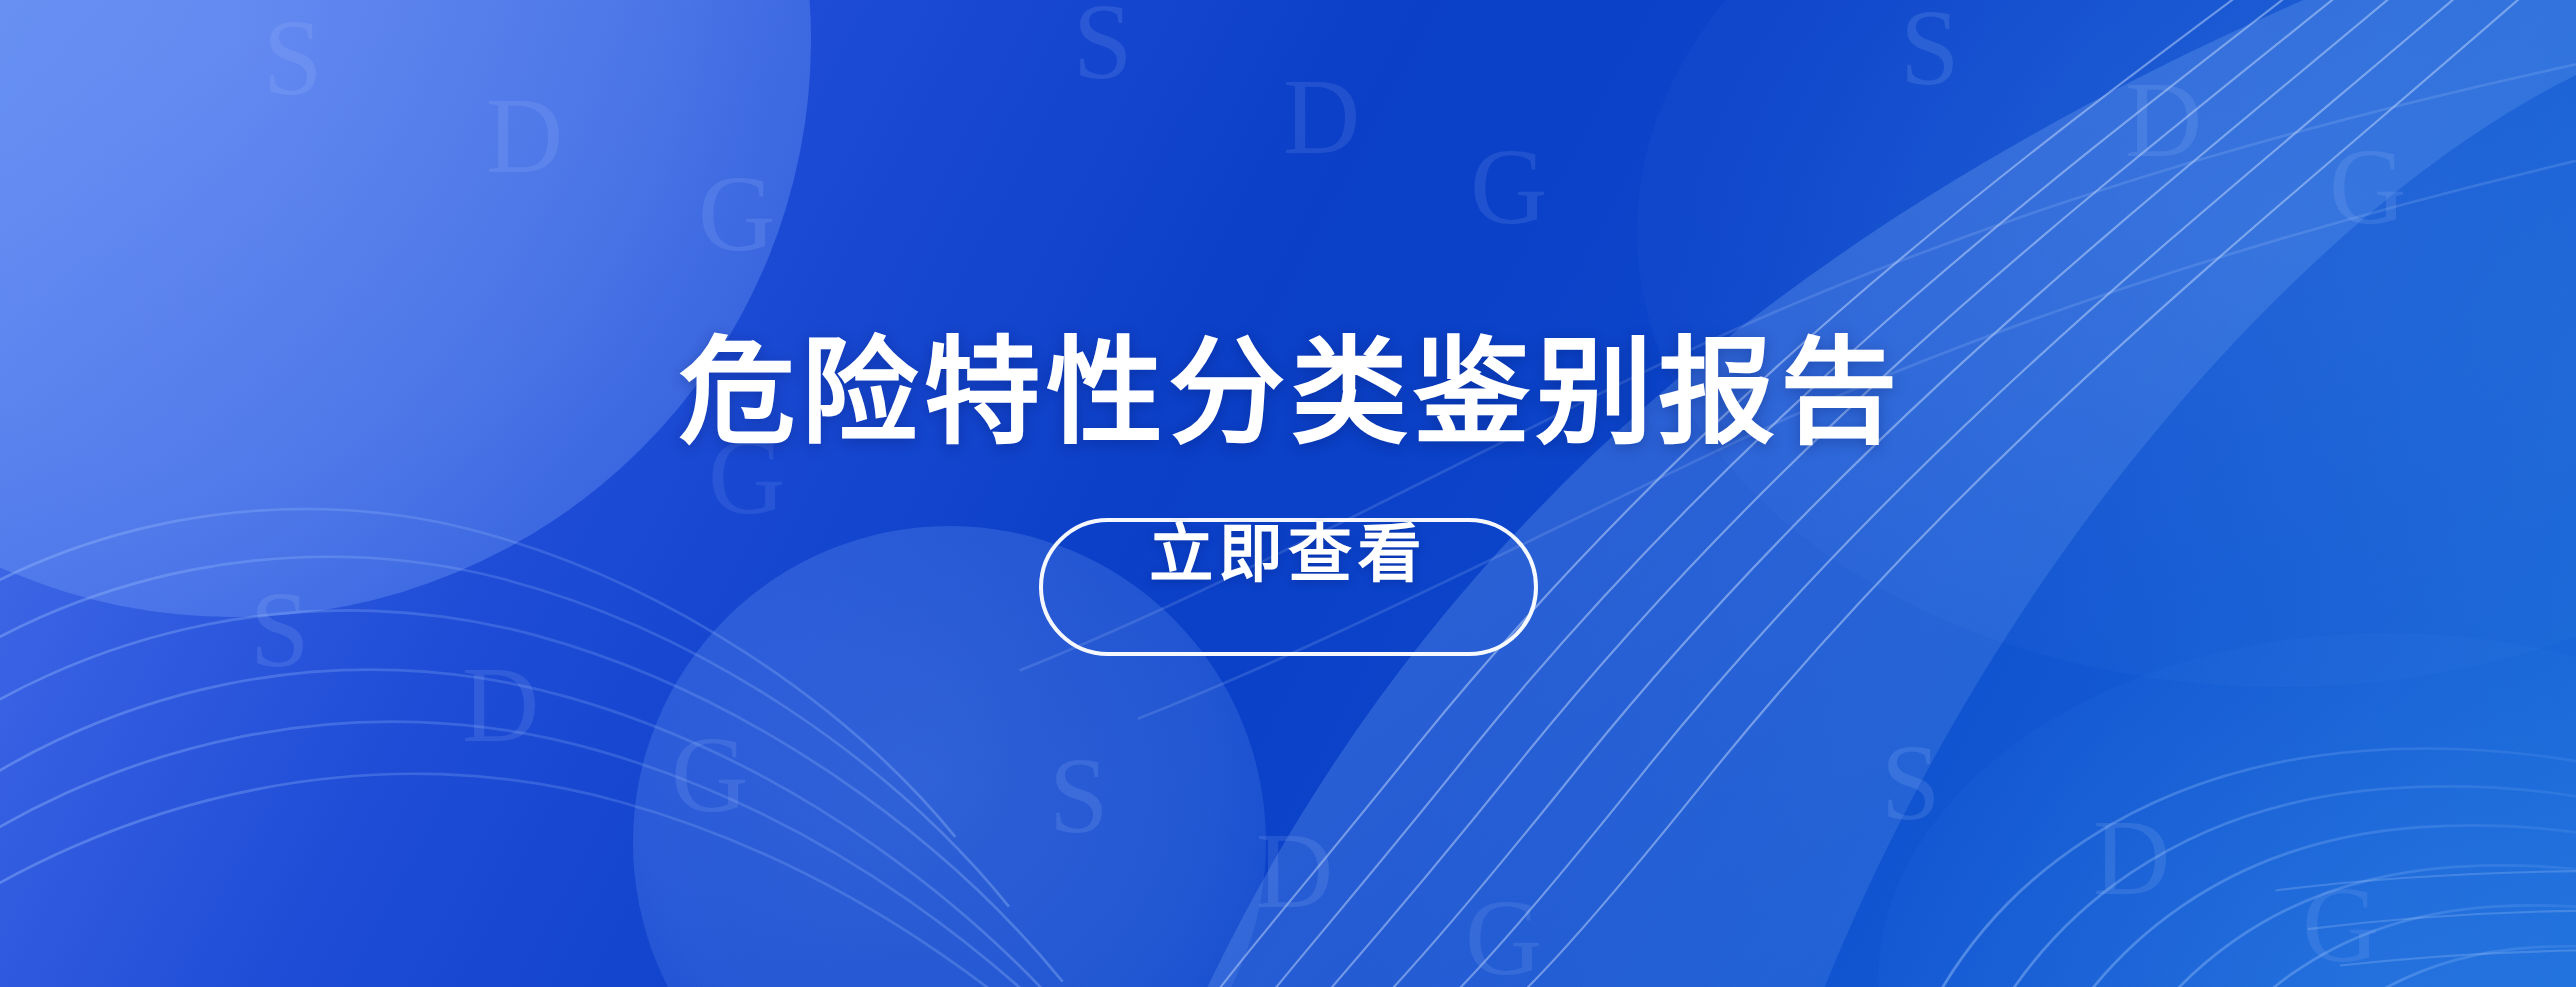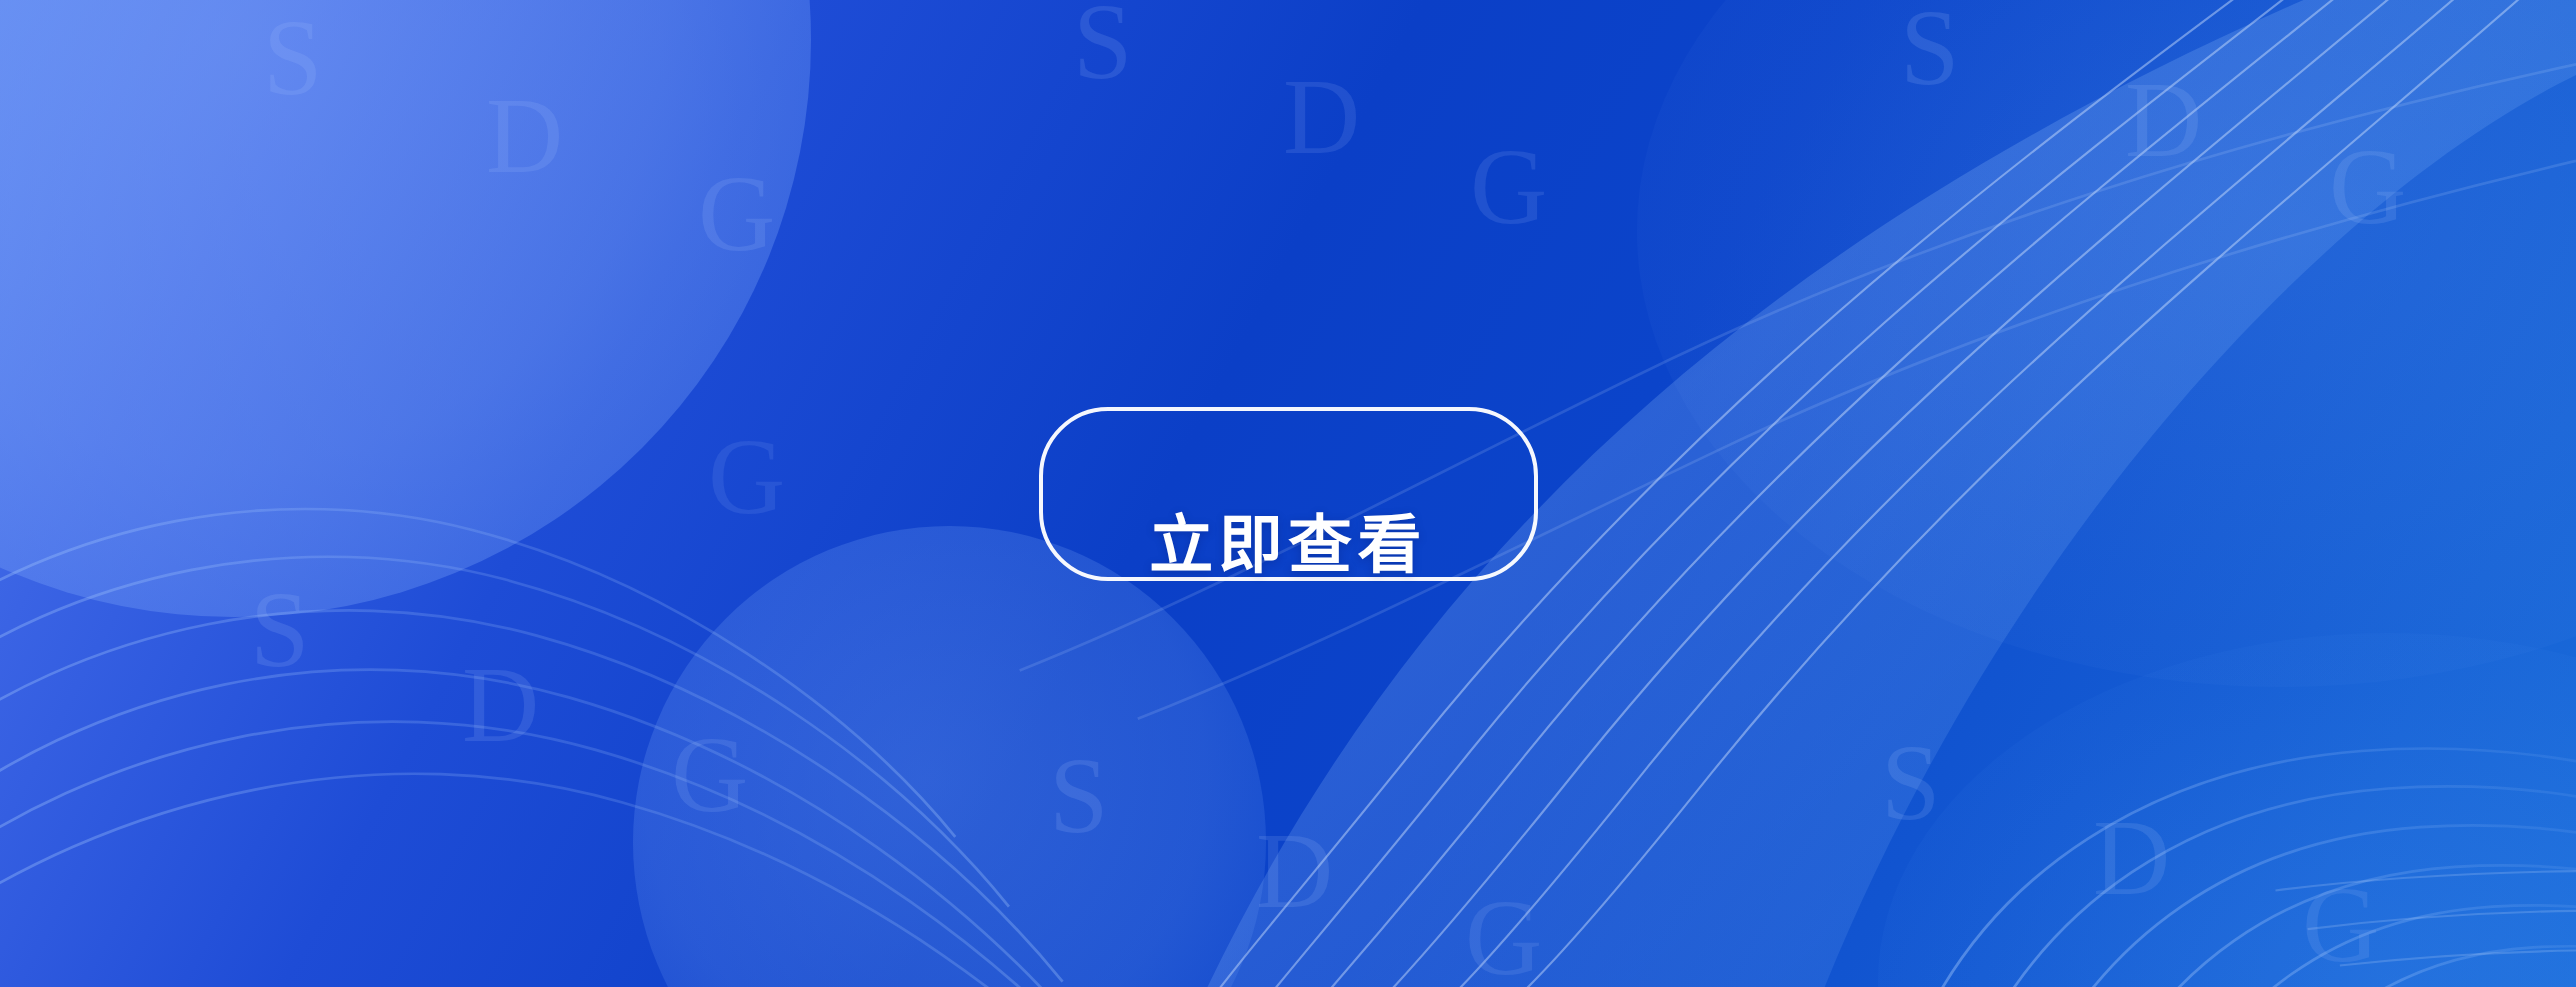--- a/index.html
+++ b/index.html
@@ -101,22 +101,22 @@
     font-weight:700;
     color:#ffffff;
     letter-spacing:5.4px;
     line-height:1.06;
     white-space:nowrap;
     text-shadow:0 2.7px 14px rgba(0,20,90,.30);
     margin-left:5.4px;
   }
 
   .cta{
-    display:flex; align-items:flex-end; justify-content:center;
-    width:499px; height:174px;
+    display:flex; align-items:flex-start; justify-content:center;
+    width:499px; height:138px;
     border:4.8px solid rgba(255,255,255,.96);
     border-radius:69px;
     background:transparent;
     cursor:pointer;
   }
   .cta-label{
     font-family:"Liberation Sans","DejaVu Sans",sans-serif;
     font-size:64px;
     font-weight:700;
     color:#ffffff;
@@ -221,20 +221,21 @@
       <span class="wm" style="left: 1256px; top: 818px; font-size: 107px; color: rgba(174, 203, 255, 0.14);">D</span>
       <span class="wm" style="left: 1465px; top: 885px; font-size: 107px; color: rgba(174, 203, 255, 0.13);">G</span>
       <span class="wm" style="left: 1881px; top: 730px; font-size: 107px; color: rgba(174, 203, 255, 0.15);">S</span>
       <span class="wm" style="left: 2093px; top: 805px; font-size: 107px; color: rgba(174, 203, 255, 0.14);">D</span>
       <span class="wm" style="left: 2302px; top: 872px; font-size: 107px; color: rgba(174, 203, 255, 0.13);">G</span>
       <span class="wm" style="left: 708px; top: 424px; font-size: 107px; color: rgba(174, 203, 255, 0.11);">G</span>
     </div>
 
   <div class="content">
 
+    <h1 class="title">危险特性分类鉴别报告</h1>
 
     <div class="cta" role="button" tabindex="0">
       <span class="cta-label">立即查看</span>
     </div>
 
   </div>
 </div>
 
 
 </body></html>

